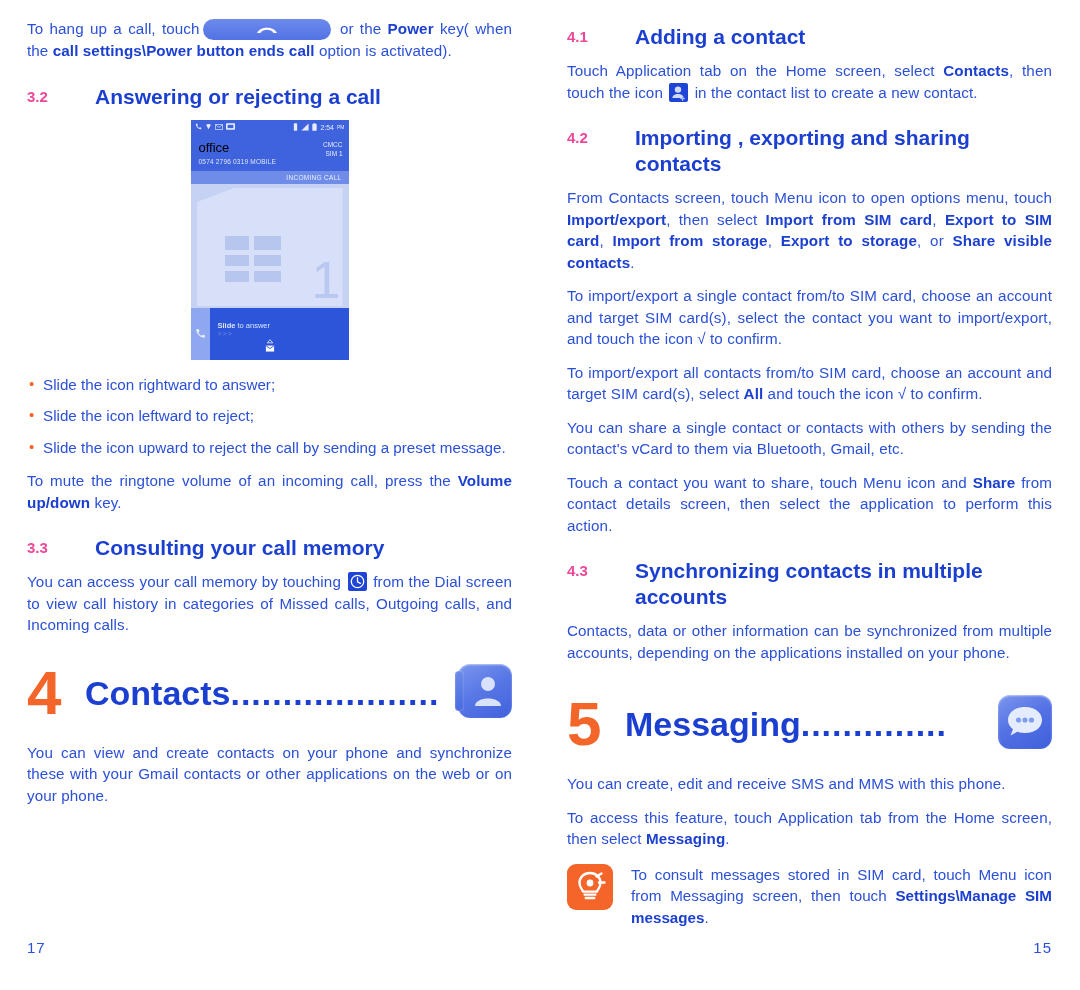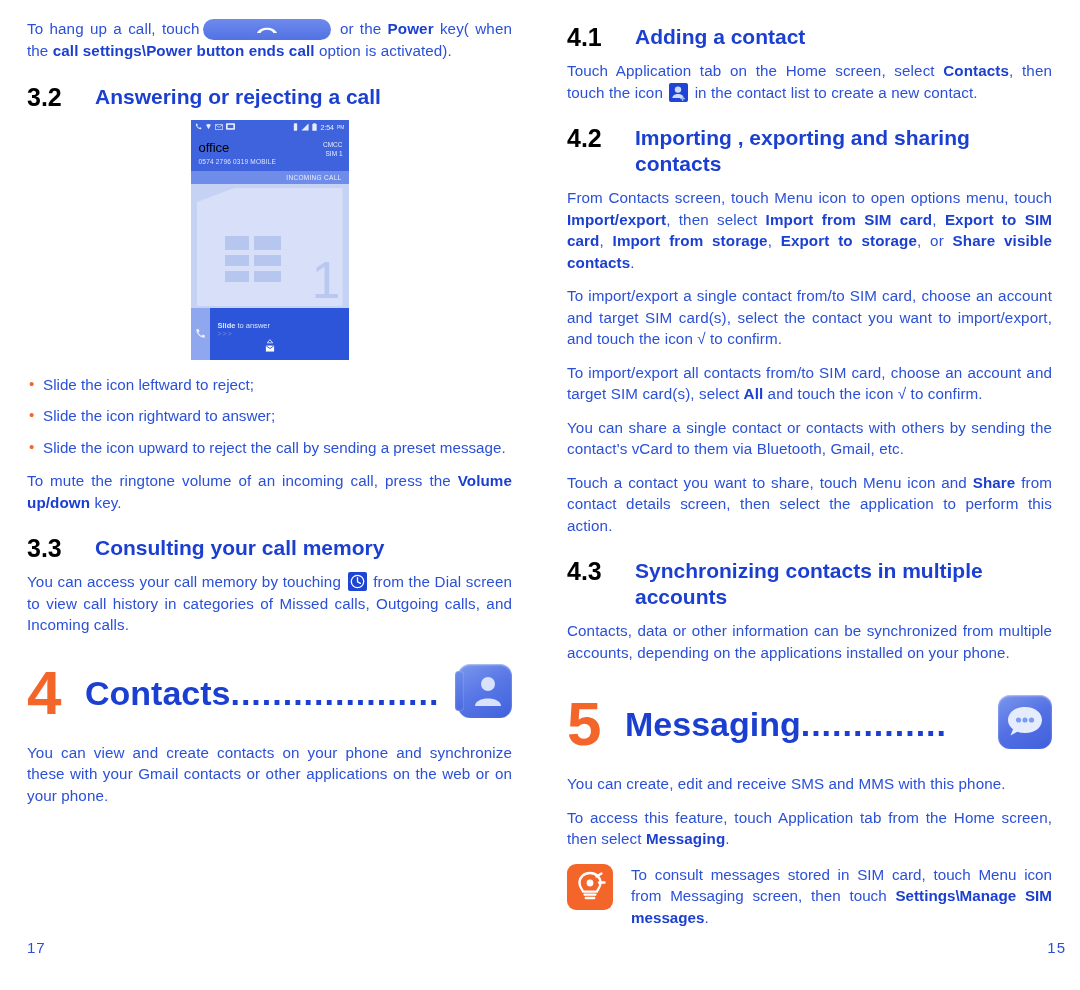--- a/index.html
+++ b/index.html
@@ -38,23 +38,23 @@
   p.body.last-natural { text-align: left; }
   b, strong { font-weight: bold; color: #1b3fd0; }
 
   
   .sec-head {
     display: flex;
     align-items: flex-start;
     margin: 22px 0 10px 0;
   }
   .sec-num {
-    color: #000000;
+    color: #ec4899;
     font-weight: bold;
-    font-size: 25px;
+    font-size: 15px;
     line-height: 26px;
     width: 68px;
     flex: 0 0 68px;
   }
   .sec-title {
     color: #1b3fd0;
     font-weight: bold;
     font-size: 21px;
     line-height: 26px;
     flex: 1;
@@ -277,21 +277,21 @@
 
   
   .pagenum {
     position: absolute;
     bottom: 34px;
     font-size: 15px;
     color: #2b50d8;
     letter-spacing: 1px;
   }
   .pagenum.left { left: 27px; }
-  .pagenum.right { right: 14px; }
+  .pagenum.right { right: 28px; }
 </style>
 </head>
 <body>
 
 <div class="page">
 
   <div class="col col-left">
 
     <p class="body"><span>To hang up a call, touch</span><span class="hangup-pill"><svg width="22" height="10" viewBox="0 0 22 10">
             <path d="M1 8 C4 1, 18 1, 21 8 L17.5 8 C15 3.6, 7 3.6, 4.5 8 Z" fill="#ffffff"></path>
@@ -385,22 +385,22 @@
               <path d="M6 0.5 L9 4 L3 4 Z" fill="none" stroke="#dbe4ff" stroke-width="1"></path>
               <rect x="1.5" y="7" width="9" height="6.5" fill="#ffffff"></rect>
               <path d="M1.8 7.3 L6 10.2 L10.2 7.3" fill="none" stroke="#2c55da" stroke-width="1"></path>
             </svg>
         </div>
       </div>
     </div>
 
 
     <ul class="bullets">
+      <li class="noj">Slide the icon rightward to answer;</li>
       <li class="noj">Slide the icon leftward to reject;</li>
-      <li class="noj">Slide the icon rightward to answer;</li>
       <li>Slide the icon upward to reject the call by sending a preset message.</li>
     </ul>
 
     <p class="body"><span>To mute the ringtone volume of an incoming call, press the </span><b>Volume up/down</b><span> key.</span></p>
 
     <div class="sec-head">
       <div class="sec-num">3.3</div>
       <div class="sec-title">Consulting your call memory</div>
     </div>
 

